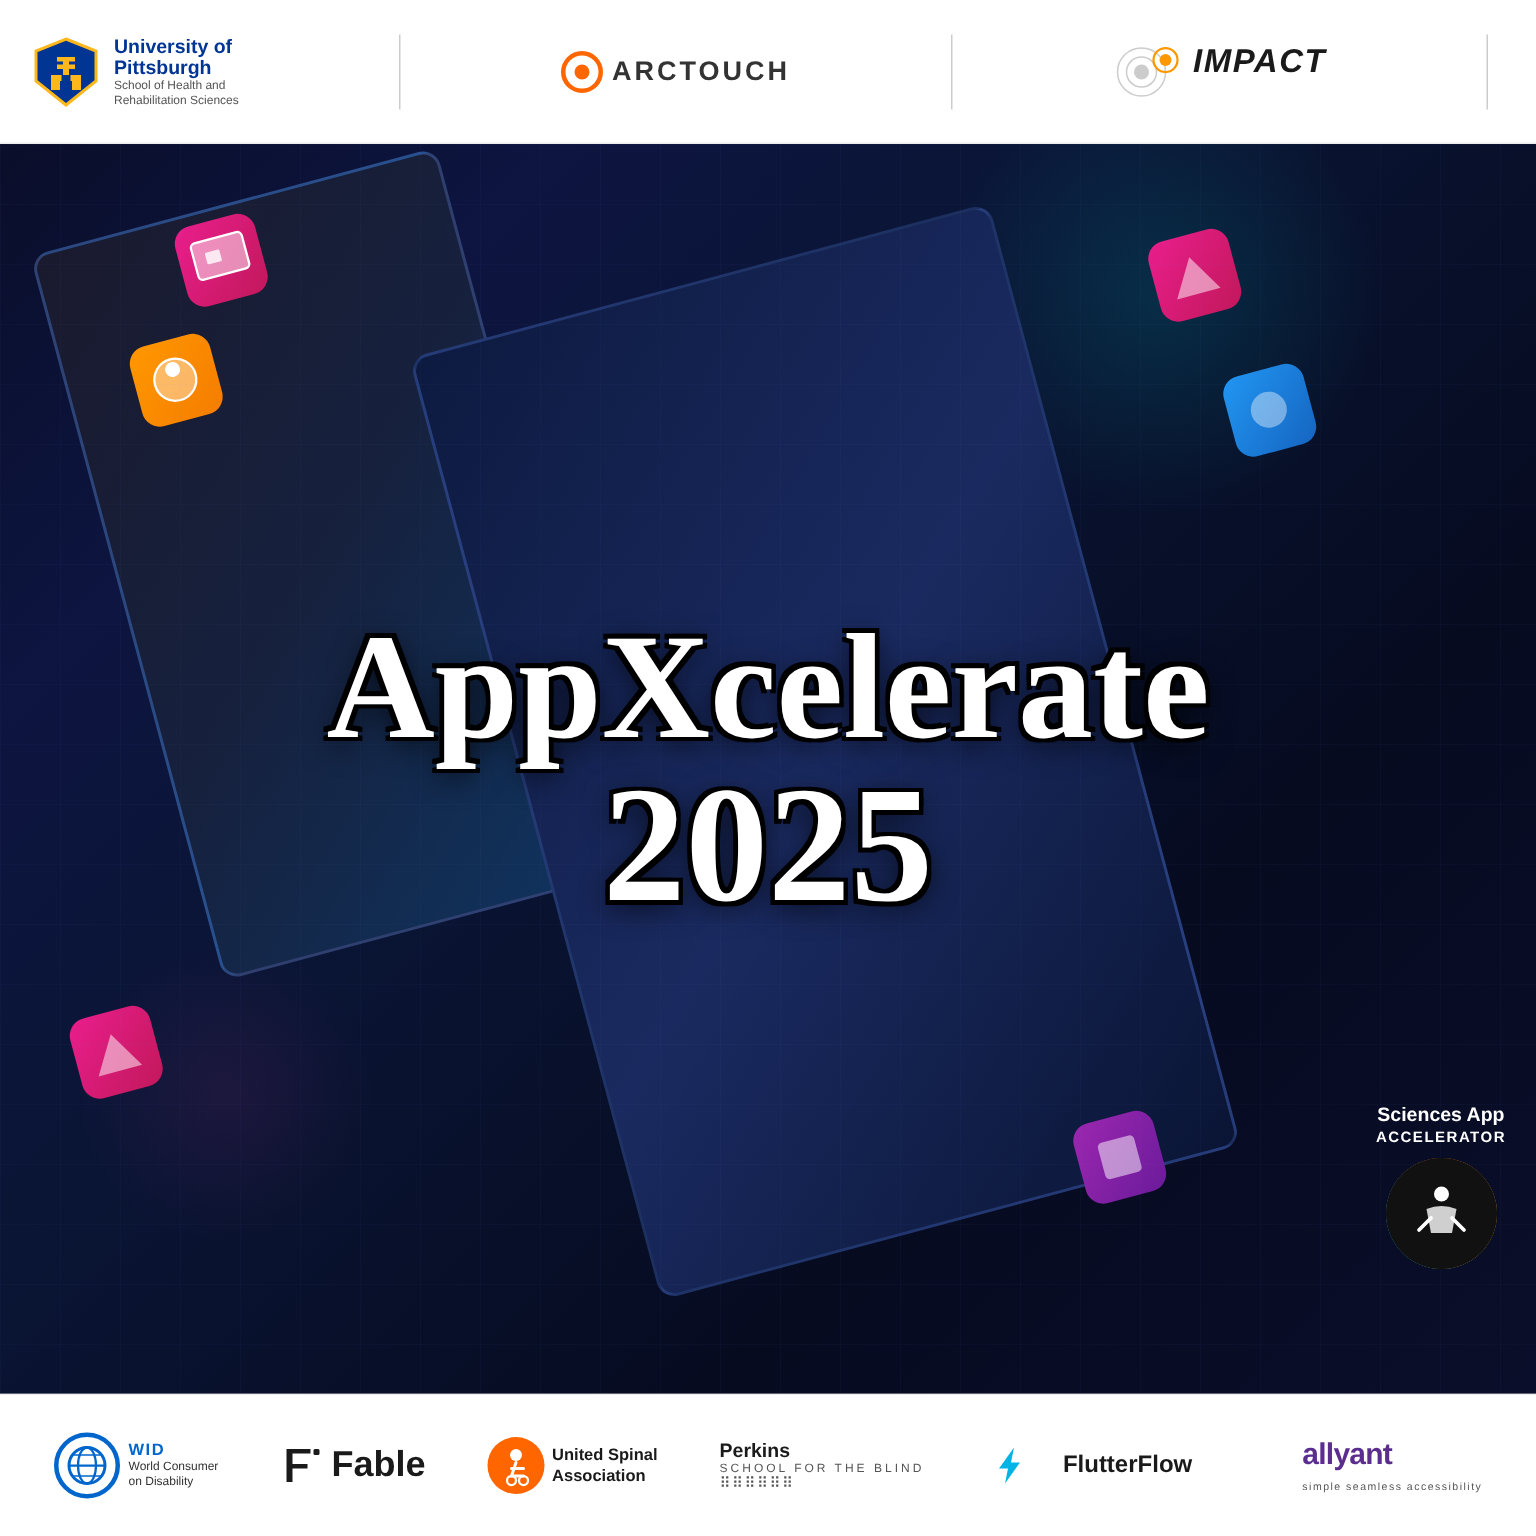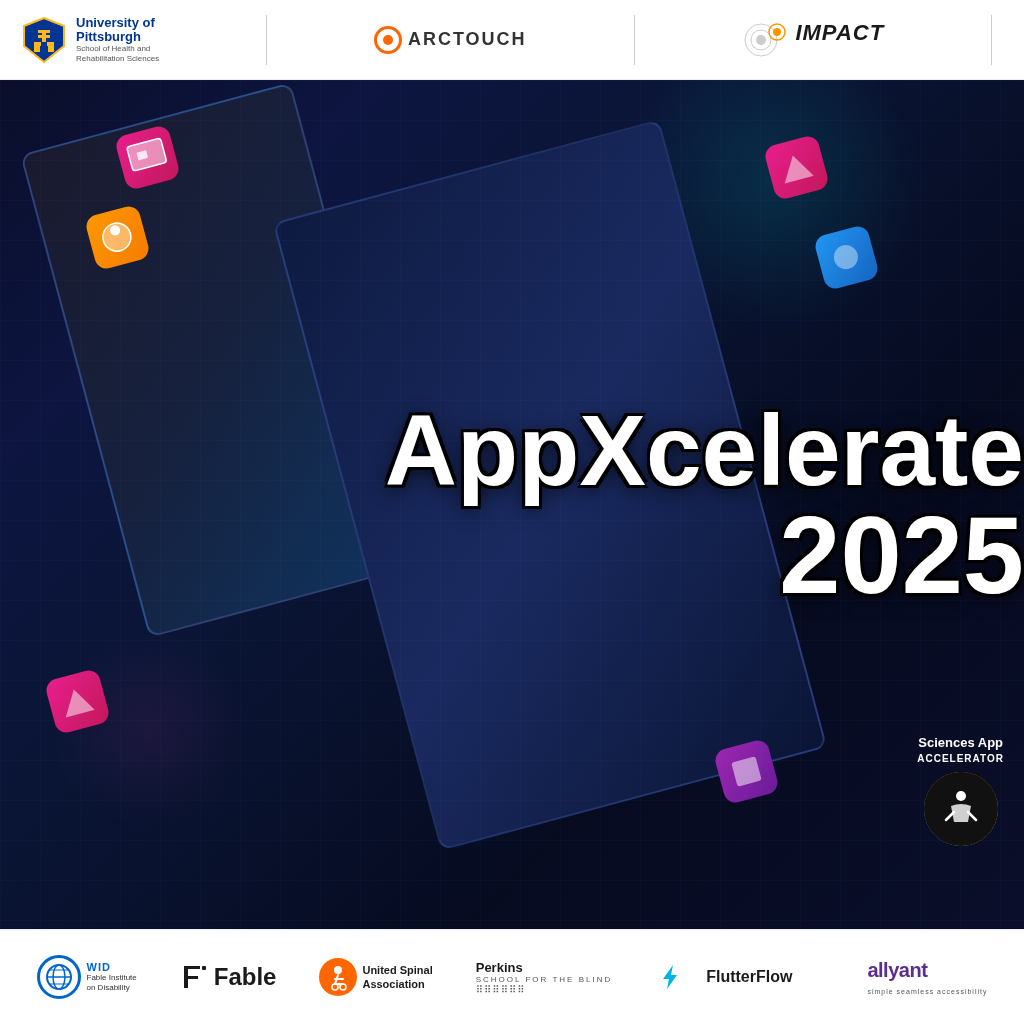--- a/index.html
+++ b/index.html
@@ -14,21 +14,21 @@
     .page-wrapper {
       width: 1024px;
       height: 1024px;
       display: flex;
       flex-direction: column;
     }
 
     
     .header-bar {
       width: 100%;
-      height: 80px;
+      height: 96px;
       background: #fff;
       display: flex;
       align-items: center;
       justify-content: space-between;
       padding: 0 20px;
       border-bottom: 1px solid #eee;
       flex-shrink: 0;
     }
 
     .header-logo {
@@ -222,22 +222,23 @@
       z-index: 1;
     }
 
     
     .main-title {
       position: absolute;
       z-index: 10;
       top: 50%;
       left: 50%;
       transform: translate(-50%, -50%);
-      text-align: right;
+      text-align: center;
       width: 100%;
+      font-family: Liberation Serif, serif;
     }
 
     .title-line1 {
       font-size: 100px;
       font-weight: 900;
       color: #fff;
       text-shadow: 
         -3px -3px 0 #000,
         3px -3px 0 #000,
         -3px 3px 0 #000,
@@ -630,21 +631,21 @@
           <circle cx="17" cy="17" r="12" fill="none" stroke="#0066cc" stroke-width="2"></circle>
           <ellipse cx="17" cy="17" rx="6" ry="12" fill="none" stroke="#0066cc" stroke-width="1.5"></ellipse>
           <line x1="5" y1="17" x2="29" y2="17" stroke="#0066cc" stroke-width="1.5"></line>
           <line x1="7" y1="10" x2="27" y2="10" stroke="#0066cc" stroke-width="1"></line>
           <line x1="7" y1="24" x2="27" y2="24" stroke="#0066cc" stroke-width="1"></line>
         </svg>
       </div>
       <div class="wid-text-group">
         <span class="wid-wid">WID</span>
         <span class="wid-full">
-          <span>Fable Institute</span><br>
+          <span>World Consumer</span><br>
           <span>on Disability</span>
         </span>
       </div>
     </div>
 
     <div class="footer-logo-item fable-logo">
       <div class="fable-icon">
         <svg width="30" height="30" viewBox="0 0 30 30">
           <path d="M4 4 L4 26 L8 26 L8 17 L18 17 L18 14 L8 14 L8 7 L20 7 L20 4 Z" fill="#1a1a1a"></path>
           <rect x="22" y="4" width="4" height="4" fill="#1a1a1a" rx="1"></rect>

